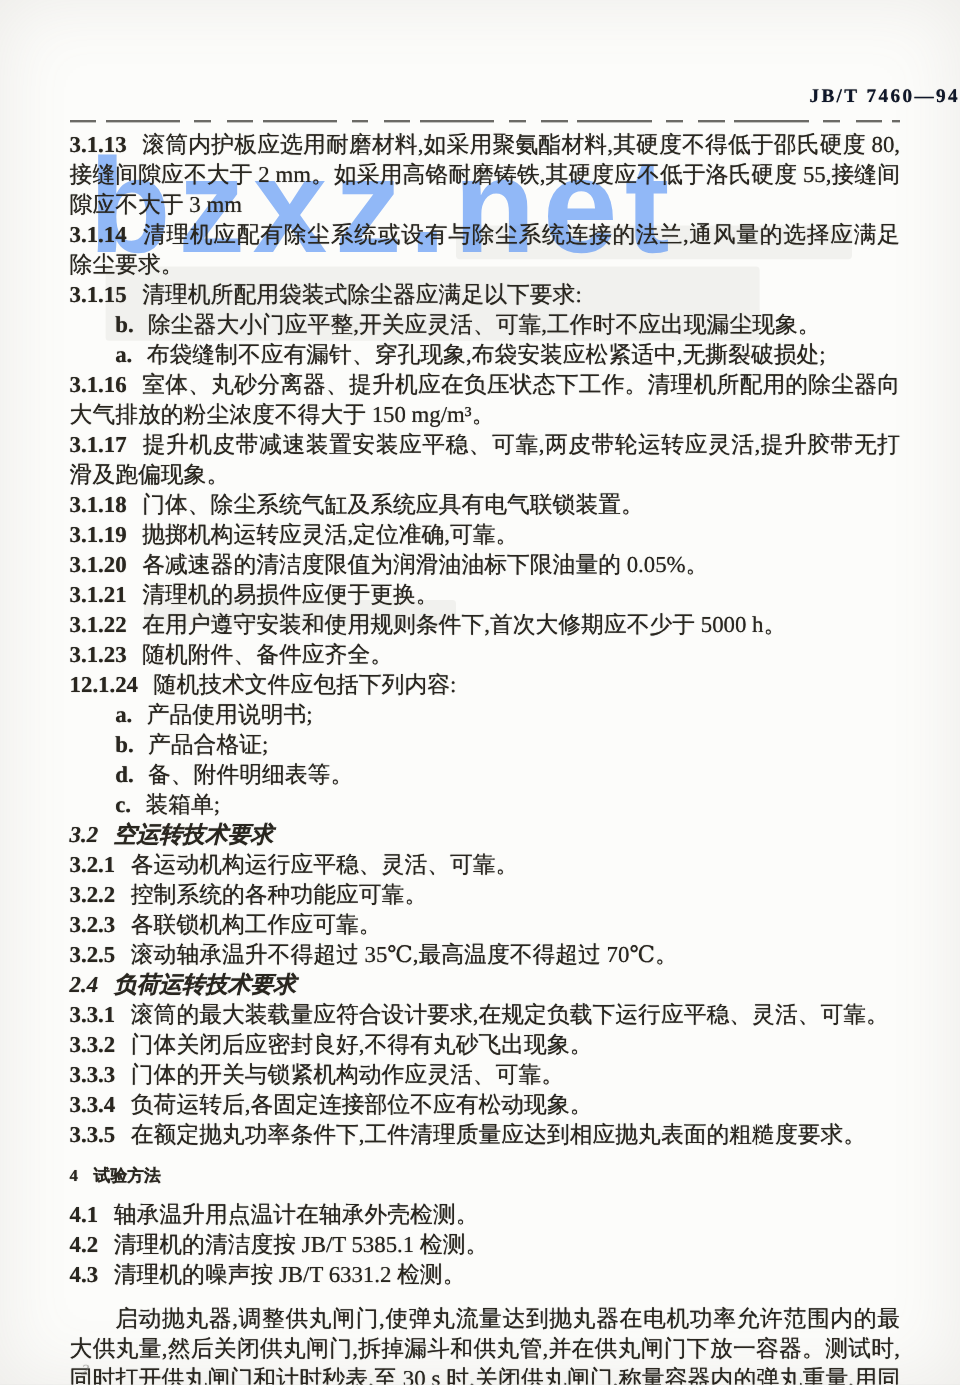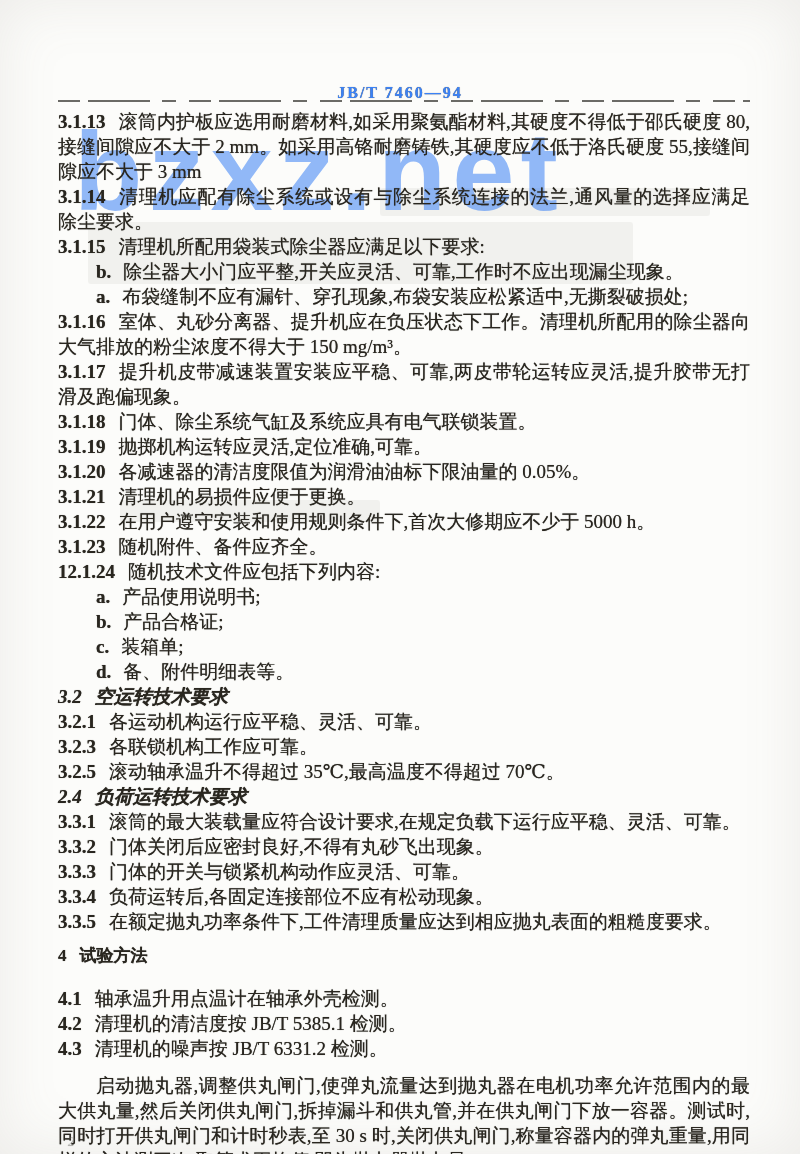--- a/index.html
+++ b/index.html
@@ -11,40 +11,40 @@
     box-shadow:inset 0 0 60px rgba(120,118,110,.12);
   }
   .scan-patch{position:absolute;background:rgba(185,185,183,.16);border-radius:3px;z-index:0;}
   .watermark{
     position:absolute;top:116px;left:74px;z-index:0;
     font-family:"Liberation Sans","DejaVu Sans",sans-serif;
     font-weight:bold;font-size:112px;line-height:1;letter-spacing:6px;
     color:#3b82f6;opacity:.55;user-select:none;
   }
   .header{
-    position:absolute;top:84px;left:0;width:100%;text-align:center;z-index:1;
-    font-weight:bold;font-size:16px;letter-spacing:2px;color:#3b82f6;
+    position:absolute;top:72px;left:0;width:100%;text-align:right;z-index:1;
+    font-weight:bold;font-size:16px;letter-spacing:2px;color:#0f172a;
     text-shadow:0 0 .7px rgba(25,25,25,.8);
   }
   .rule{
     position:absolute;top:99px;left:58px;right:50px;height:3px;z-index:1;opacity:.8;
     background:
       repeating-linear-gradient(90deg,#474641 0 22px,transparent 22px 30px,#474641 30px 92px,transparent 92px 104px,#474641 104px 118px,transparent 118px 131px);
     background-size:100% 2px;background-repeat:no-repeat;background-position:0 1px;
   }
   .doc-body{position:absolute;left:58px;right:50px;top:109px;z-index:1;}
   p.line{
     margin:0;font-size:19px;line-height:25px;text-align:justify;
     text-shadow:0 0 .7px rgba(30,28,24,.75);
   }
   p.line .num{font-weight:bold;margin-right:13px;white-space:nowrap;}
   p.sub{padding-left:38px;}
   p.sub .num{margin-right:12px;}
   p.section{font-weight:bold;font-style:italic;}
-  p.chapter{font-weight:bold;font-size:17px;margin:9px 0 18px;}
+  p.chapter{font-weight:bold;font-size:14px;margin:9px 0 7px;}
   p.para{text-indent:2em;margin-top:12px;}
   .page-num{
     position:absolute;left:68px;top:1134px;z-index:1;
     font-size:13px;color:#7e7c78;opacity:.55;transform:skewX(-12deg);
     text-shadow:0 0 1px rgba(90,90,90,.5);
   }
 </style>
 </head>
 <body>
 
@@ -70,24 +70,25 @@
       <p class="line item"><span class="num">3.1.17</span><span class="txt">提升机皮带减速装置安装应平稳、可靠,两皮带轮运转应灵活,提升胶带无打滑及跑偏现象。</span></p>
       <p class="line item"><span class="num">3.1.18</span><span class="txt">门体、除尘系统气缸及系统应具有电气联锁装置。</span></p>
       <p class="line item"><span class="num">3.1.19</span><span class="txt">抛掷机构运转应灵活,定位准确,可靠。</span></p>
       <p class="line item"><span class="num">3.1.20</span><span class="txt">各减速器的清洁度限值为润滑油油标下限油量的 0.05%。</span></p>
       <p class="line item"><span class="num">3.1.21</span><span class="txt">清理机的易损件应便于更换。</span></p>
       <p class="line item"><span class="num">3.1.22</span><span class="txt">在用户遵守安装和使用规则条件下,首次大修期应不少于 5000 h。</span></p>
       <p class="line item"><span class="num">3.1.23</span><span class="txt">随机附件、备件应齐全。</span></p>
       <p class="line item"><span class="num">12.1.24</span><span class="txt">随机技术文件应包括下列内容:</span></p>
       <p class="line sub"><span class="num">a.</span><span class="txt">产品使用说明书;</span></p>
       <p class="line sub"><span class="num">b.</span><span class="txt">产品合格证;</span></p>
+      <p class="line sub"><span class="num">d.</span><span class="txt">备、附件明细表等。</span></p>
       <p class="line sub"><span class="num">c.</span><span class="txt">装箱单;</span></p>
-      <p class="line sub"><span class="num">d.</span><span class="txt">备、附件明细表等。</span></p>
       <p class="line section"><span class="num">3.2</span><span class="txt">空运转技术要求</span></p>
       <p class="line item"><span class="num">3.2.1</span><span class="txt">各运动机构运行应平稳、灵活、可靠。</span></p>
+      <p class="line item"><span class="num">3.2.2</span><span class="txt">控制系统的各种功能应可靠。</span></p>
       <p class="line item"><span class="num">3.2.3</span><span class="txt">各联锁机构工作应可靠。</span></p>
       <p class="line item"><span class="num">3.2.5</span><span class="txt">滚动轴承温升不得超过 35℃,最高温度不得超过 70℃。</span></p>
       <p class="line section"><span class="num">2.4</span><span class="txt">负荷运转技术要求</span></p>
       <p class="line item"><span class="num">3.3.1</span><span class="txt">滚筒的最大装载量应符合设计要求,在规定负载下运行应平稳、灵活、可靠。</span></p>
       <p class="line item"><span class="num">3.3.2</span><span class="txt">门体关闭后应密封良好,不得有丸砂飞出现象。</span></p>
       <p class="line item"><span class="num">3.3.3</span><span class="txt">门体的开关与锁紧机构动作应灵活、可靠。</span></p>
       <p class="line item"><span class="num">3.3.4</span><span class="txt">负荷运转后,各固定连接部位不应有松动现象。</span></p>
       <p class="line item"><span class="num">3.3.5</span><span class="txt">在额定抛丸功率条件下,工件清理质量应达到相应抛丸表面的粗糙度要求。</span></p>
       <p class="line chapter"><span class="num">4</span><span class="txt">试验方法</span></p>
       <p class="line item"><span class="num">4.1</span><span class="txt">轴承温升用点温计在轴承外壳检测。</span></p>

